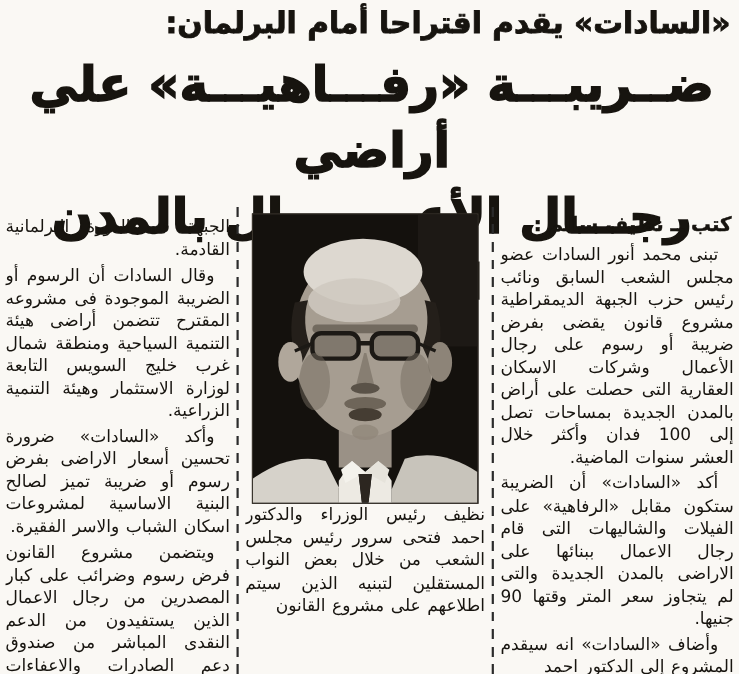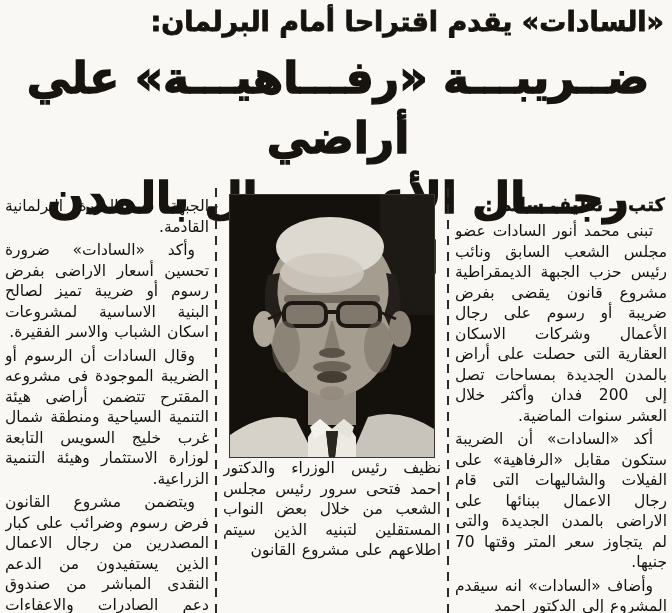--- a/index.html
+++ b/index.html
@@ -74,22 +74,22 @@
 
   <div class="main-title">
     <div>ضــريبـــة «رفـــاهيـــة» علي أراضي</div>
     <div>رجـــال الأعـــمـــال بالمدن الجـــديدة</div>
   </div>
 
   <div class="columns">
 
     <div class="col col-first">
       <div class="byline">كتب ــ نظيف سالم :</div>
-      <p class="body-par indent">تبنى محمد أنور السادات عضو مجلس الشعب السابق ونائب رئيس حزب الجبهة الديمقراطية مشروع قانون يقضى بفرض ضريبة أو رسوم على رجال الأعمال وشركات الاسكان العقارية التى حصلت على أراض بالمدن الجديدة بمساحات تصل إلى 200 فدان وأكثر خلال العشر سنوات الماضية.</p>
-      <p class="body-par indent">أكد «السادات» أن الضريبة ستكون مقابل «الرفاهية» على الفيلات والشاليهات التى قام رجال الاعمال ببنائها على الاراضى بالمدن الجديدة والتى لم يتجاوز سعر المتر وقتها 70 جنيها.</p>
+      <p class="body-par indent">تبنى محمد أنور السادات عضو مجلس الشعب السابق ونائب رئيس حزب الجبهة الديمقراطية مشروع قانون يقضى بفرض ضريبة أو رسوم على رجال الأعمال وشركات الاسكان العقارية التى حصلت على أراض بالمدن الجديدة بمساحات تصل إلى 100 فدان وأكثر خلال العشر سنوات الماضية.</p>
+      <p class="body-par indent">أكد «السادات» أن الضريبة ستكون مقابل «الرفاهية» على الفيلات والشاليهات التى قام رجال الاعمال ببنائها على الاراضى بالمدن الجديدة والتى لم يتجاوز سعر المتر وقتها 90 جنيها.</p>
       <p class="body-par indent">وأضاف «السادات» انه سيقدم المشروع إلى الدكتور احمد</p>
     </div>
 
     <div class="divider"></div>
 
     <div class="col col-middle">
       <div class="photo-frame">
         <svg viewBox="0 0 204 262" preserveAspectRatio="none" xmlns="http://www.w3.org/2000/svg">
           <rect width="204" height="262" fill="#14110d"></rect>
           <rect x="150" y="0" width="54" height="120" fill="#1d1915"></rect>
@@ -135,19 +135,19 @@
           <polygon points="96,236 108,236 105,262 99,262" fill="#2c2620"></polygon>
         </svg>
       </div>
       <p class="body-par">نظيف رئيس الوزراء والدكتور احمد فتحى سرور رئيس مجلس الشعب من خلال بعض النواب المستقلين لتبنيه الذين سيتم اطلاعهم على مشروع القانون</p>
     </div>
 
     <div class="divider"></div>
 
     <div class="col col-last">
       <p class="body-par">الجبهة فى الدورة البرلمانية القادمة.</p>
+      <p class="body-par indent">وقال السادات أن الرسوم أو الضريبة الموجودة فى مشروعه المقترح تتضمن أراضى هيئة التنمية السياحية ومنطقة شمال غرب خليج السويس التابعة لوزارة الاستثمار وهيئة التنمية الزراعية.</p>
       <p class="body-par indent">وأكد «السادات» ضرورة تحسين أسعار الاراضى بفرض رسوم أو ضريبة تميز لصالح البنية الاساسية لمشروعات اسكان الشباب والاسر الفقيرة.</p>
-      <p class="body-par indent">وقال السادات أن الرسوم أو الضريبة الموجودة فى مشروعه المقترح تتضمن أراضى هيئة التنمية السياحية ومنطقة شمال غرب خليج السويس التابعة لوزارة الاستثمار وهيئة التنمية الزراعية.</p>
       <p class="body-par indent">ويتضمن مشروع القانون فرض رسوم وضرائب على كبار المصدرين من رجال الاعمال الذين يستفيدون من الدعم النقدى المباشر من صندوق دعم الصادرات والاعفاءات الضريبية والجمركية وبرامج الدعم الفنى</p>
     </div>
 
   </div>
 </div>
 
 </body></html>

